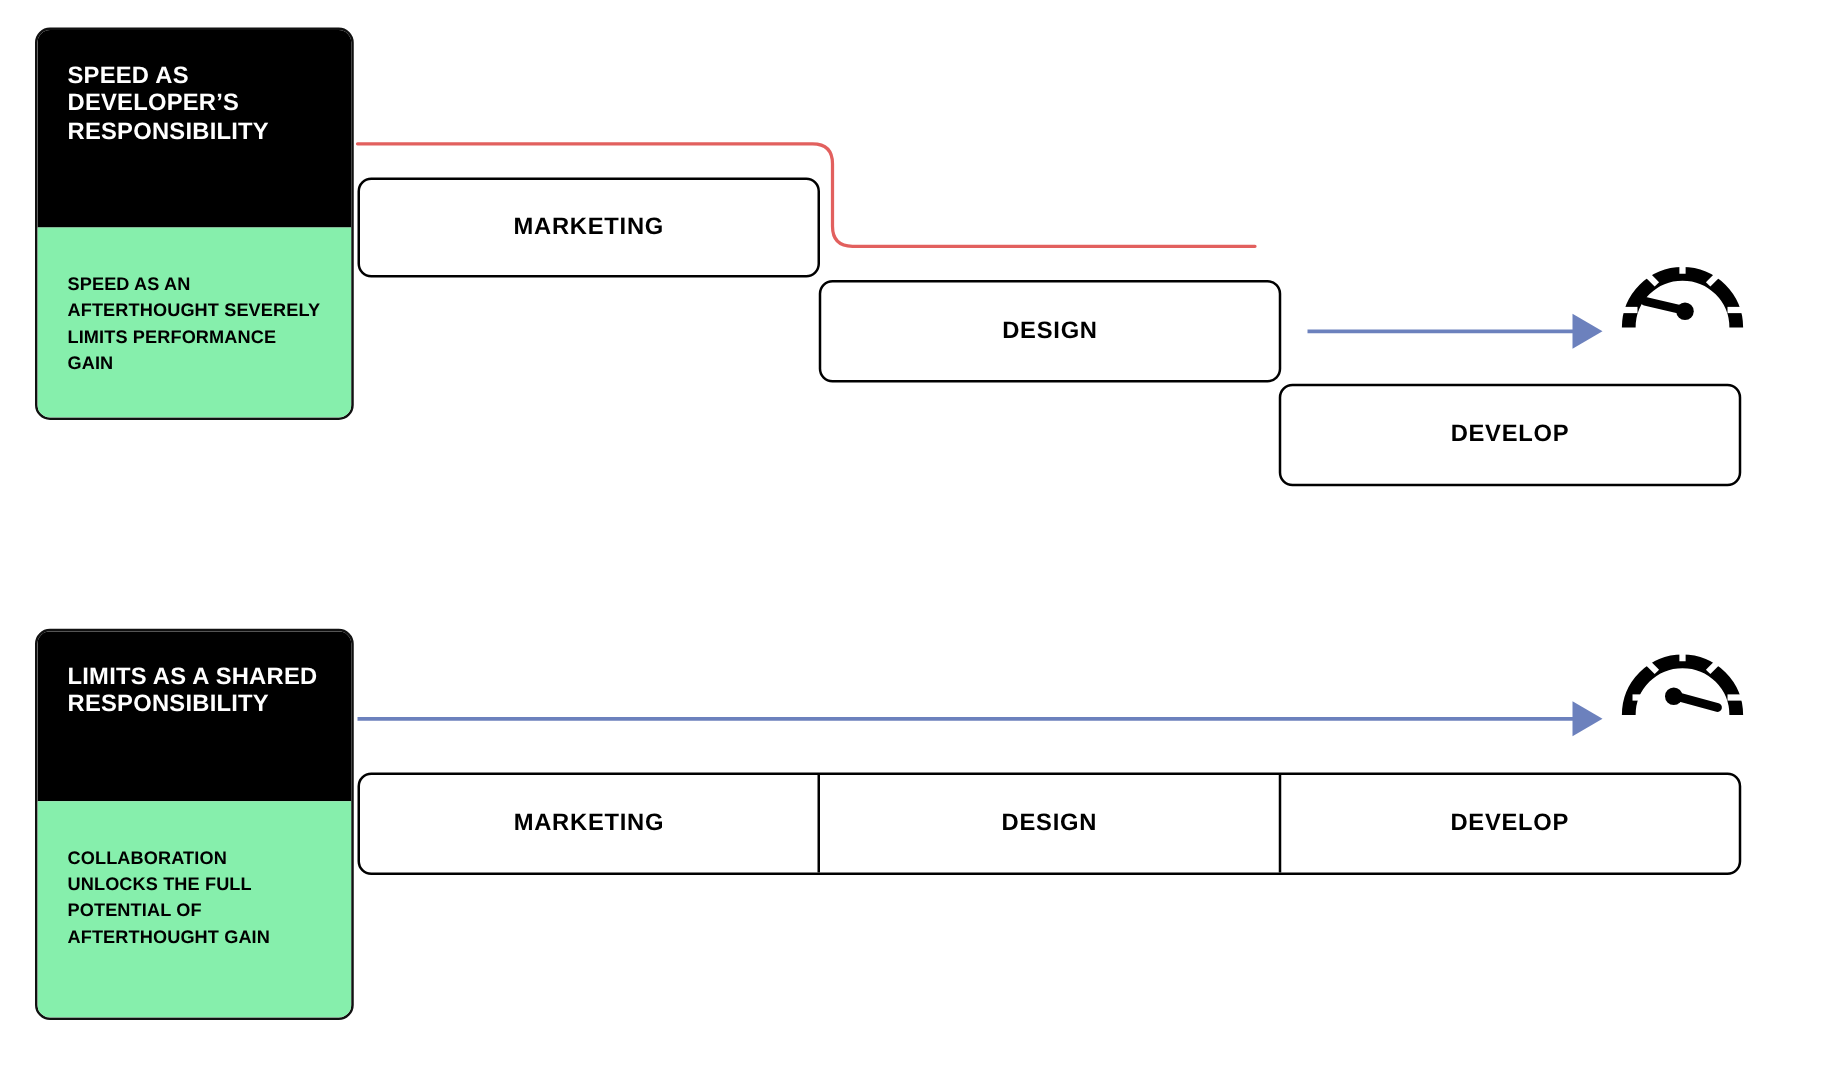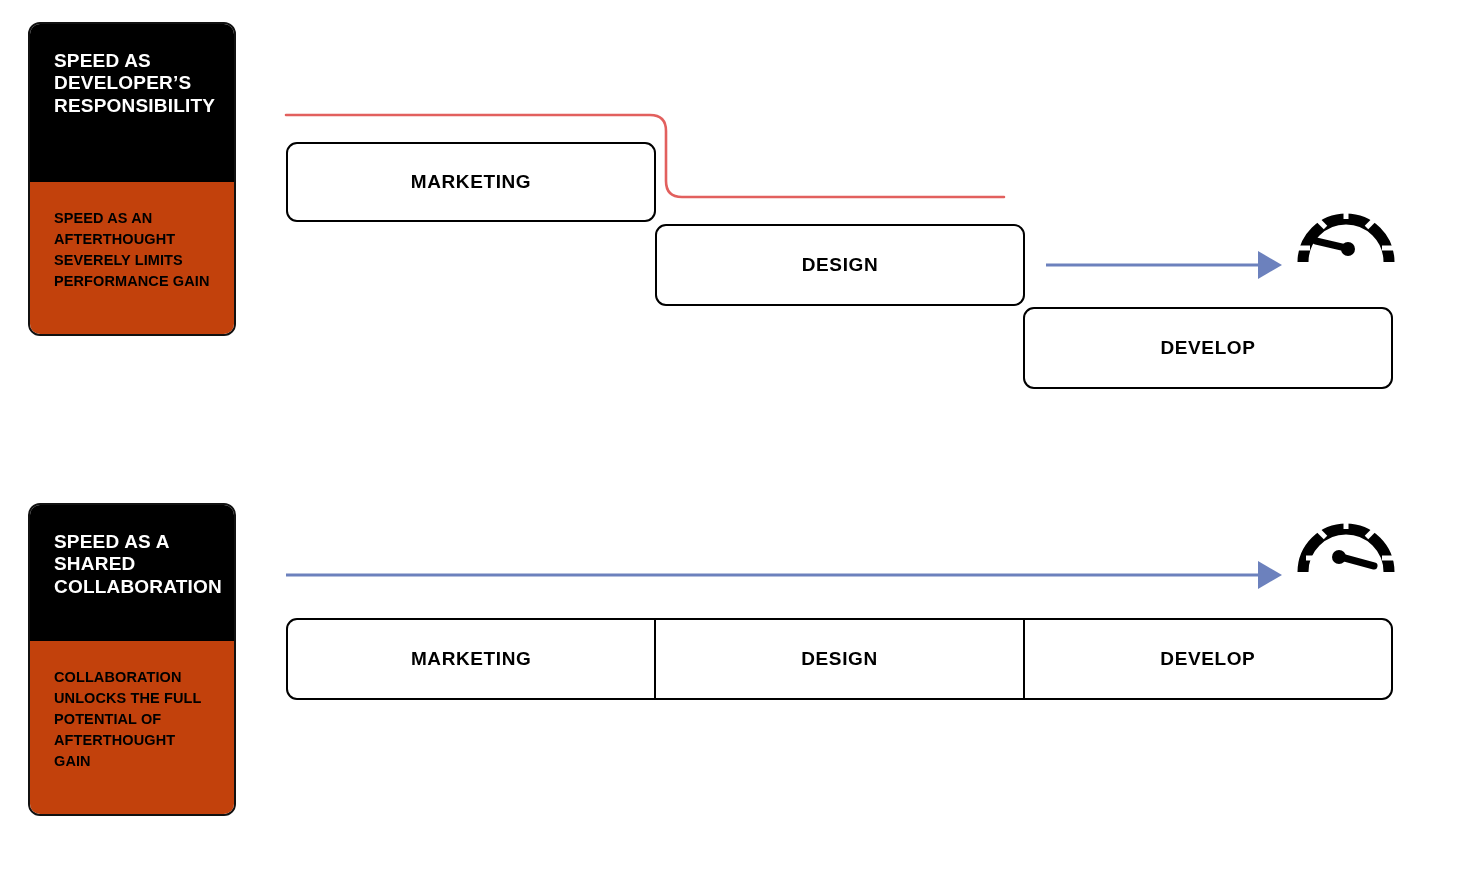--- a/index.html
+++ b/index.html
@@ -20,45 +20,45 @@
   .stage {
     position: absolute;
     left: 0; top: 0;
     width: 1464px;
     height: 872px;
   }
 
   
   .card {
     position: absolute;
-    width: 208px;
+    width: 255px;
     border: 2px solid #111111;
     border-radius: 12px;
     overflow: hidden;
     background: #ffffff;
     box-sizing: border-box;
   }
   .card-head {
     background: #000000;
     color: #ffffff;
     font-size: 19px;
     font-weight: bold;
     line-height: 1.18;
     letter-spacing: 0.2px;
     padding: 26px 24px 26px 24px;
     box-sizing: border-box;
   }
   .card-body {
-    background: #c2410c;
+    background: #86efac;
     color: #000000;
     font-size: 14.5px;
     font-weight: bold;
     line-height: 1.45;
     letter-spacing: 0.1px;
-    padding: 26px 24px 30px 24px;
+    padding: 36px 24px 30px 24px;
     box-sizing: border-box;
   }
 
   #card-top    { left: 28px;  top: 22px; }
   #card-top .card-head { height: 158px; }
   #card-top .card-body { height: 152px; }
 
   #card-bottom { left: 28px;  top: 503px; }
   #card-bottom .card-head { height: 136px; }
   #card-bottom .card-body { height: 173px; }
@@ -140,21 +140,21 @@
 
   <div class="stage-box" id="box-design">
     <span class="stage-label">DESIGN</span>
   </div>
 
   <div class="stage-box" id="box-develop">
     <span class="stage-label">DEVELOP</span>
   </div>
 
   <div class="card" id="card-bottom">
-    <div class="card-head">SPEED AS A SHARED COLLABORATION</div>
+    <div class="card-head">LIMITS AS A SHARED RESPONSIBILITY</div>
     <div class="card-body">COLLABORATION UNLOCKS THE FULL POTENTIAL OF AFTERTHOUGHT GAIN</div>
   </div>
 
   <div id="bar-combined">
     <div class="bar-seg">
       <span class="stage-label">MARKETING</span>
     </div>
     <div class="bar-seg">
       <span class="stage-label">DESIGN</span>
     </div>

